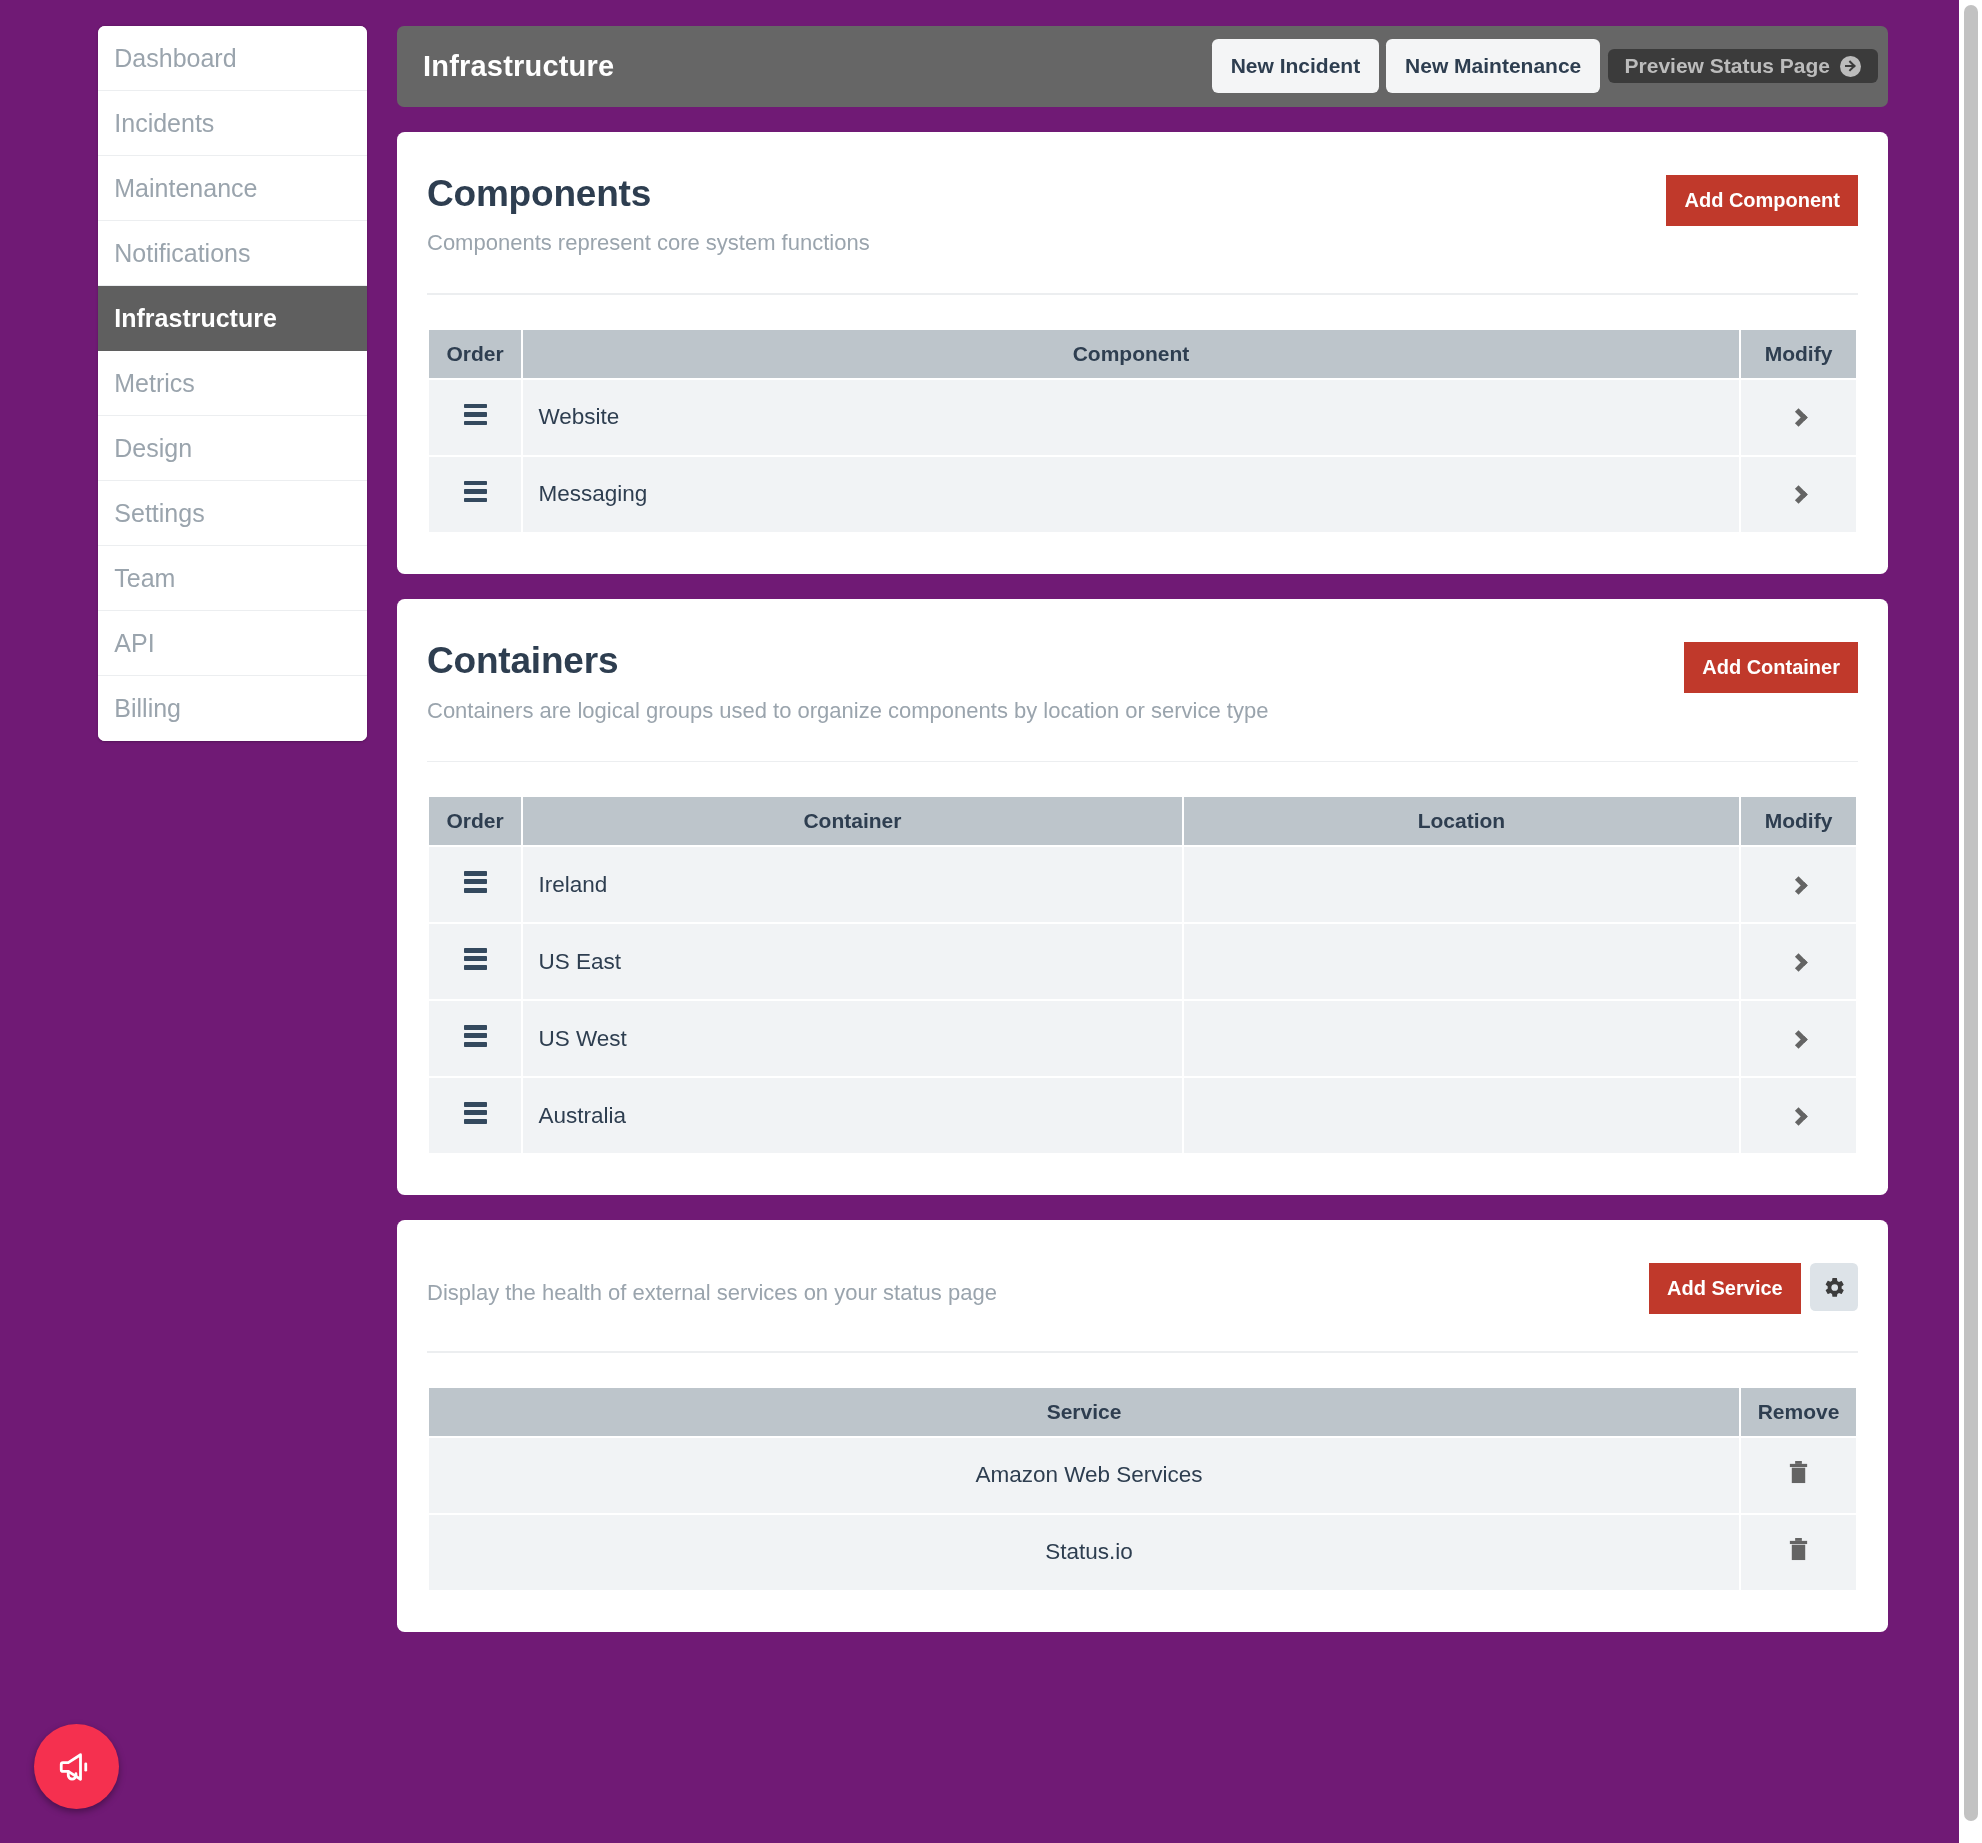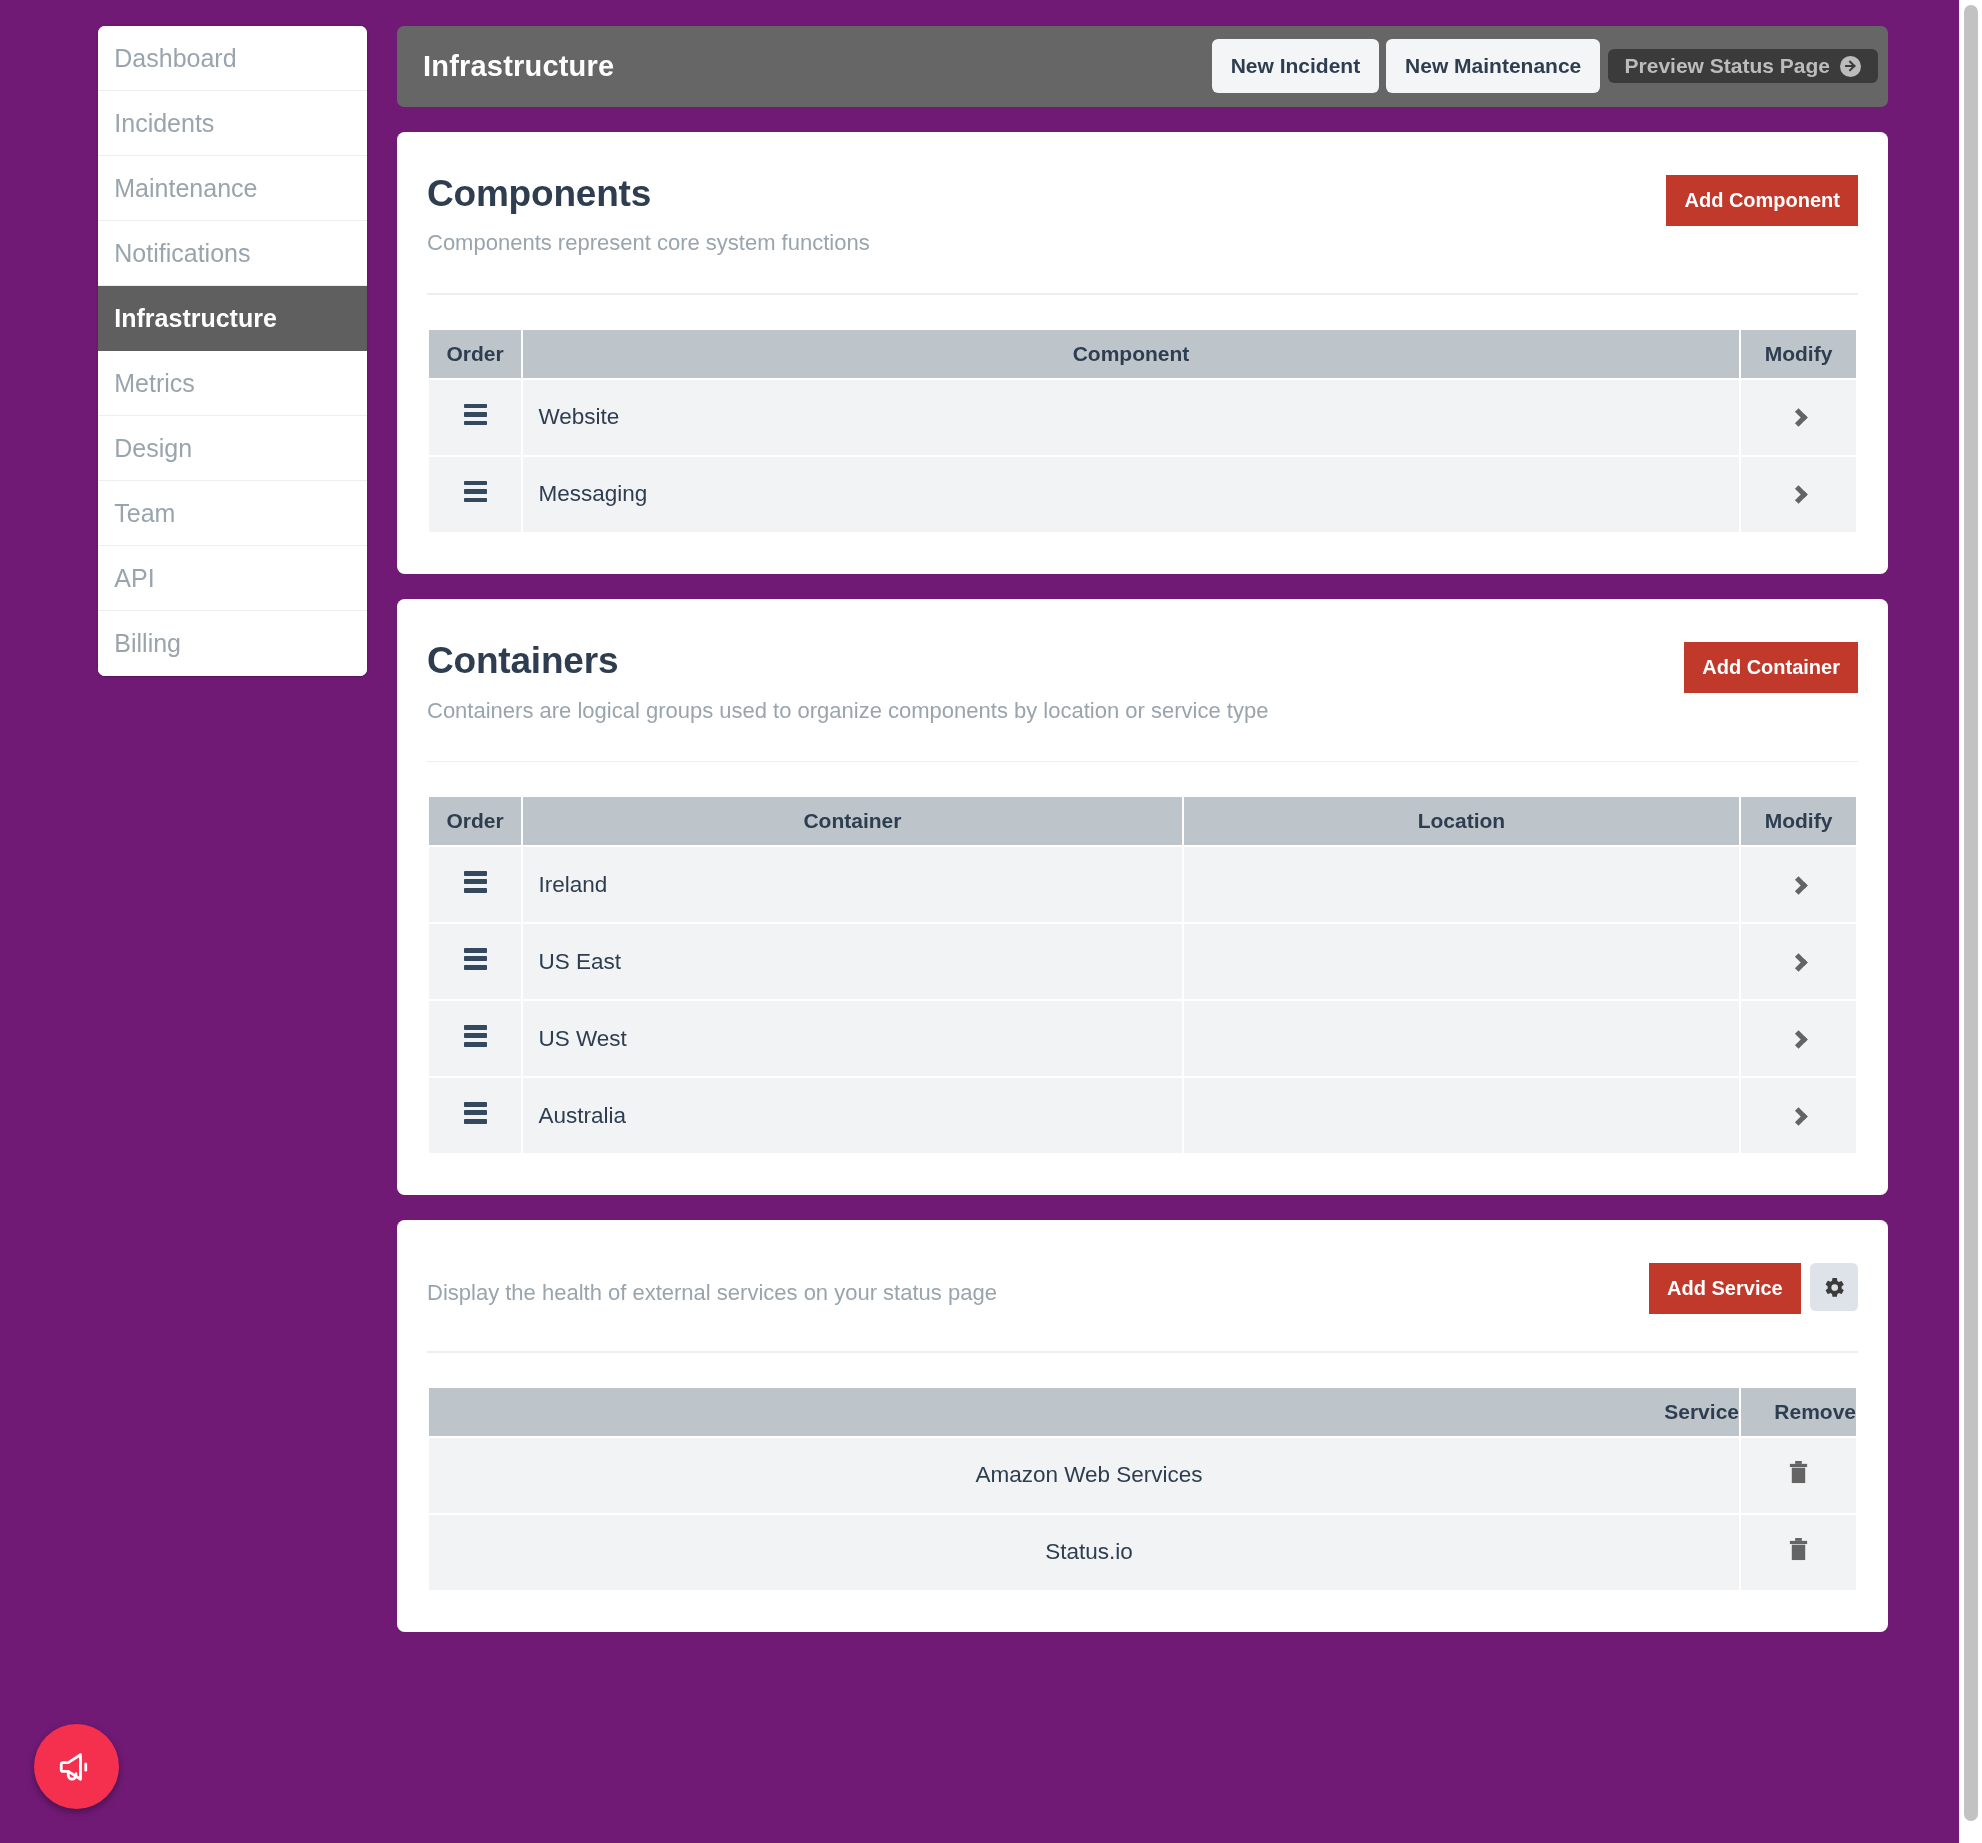--- a/index.html
+++ b/index.html
@@ -235,21 +235,21 @@
 
   .trash {
     display: inline-block;
     cursor: pointer;
   }
 
   
   table.et { width: 100%; border-collapse: separate; border-spacing: 2.3px; margin-top: 33px; }
   table.et th {
     background: #bdc5cb; color: #2e3e50; font-size: 21px; font-weight: bold;
-    height: 48px; text-align: right; vertical-align: middle; margin-left: 35px;
+    height: 48px; text-align: center; vertical-align: middle; margin-left: 35px;
   }
   table.et td {
     background: #f1f3f5; height: 75px; font-size: 22.5px; color: #2e3e50; vertical-align: middle;
   }
   td.s-name { padding-left: 10px; text-align: center; }
   th.s-rem, td.s-rem { width: 115px; text-align: center; }
 
   
   .fab {
     position: absolute;
@@ -288,20 +288,21 @@
 <div class="page">
 
   <nav class="sidebar" id="sidebar">
       <div class="nav-item"><span>Dashboard</span></div>
       <div class="nav-item"><span>Incidents</span></div>
       <div class="nav-item"><span>Maintenance</span></div>
       <div class="nav-item"><span>Notifications</span></div>
       <div class="nav-item active"><span>Infrastructure</span></div>
       <div class="nav-item"><span>Metrics</span></div>
       <div class="nav-item"><span>Design</span></div>
+      <div class="nav-item"><span>Settings</span></div>
       <div class="nav-item"><span>Team</span></div>
       <div class="nav-item"><span>API</span></div>
       <div class="nav-item"><span>Billing</span></div>
     </nav>
 
   <div class="main">
 
     <div class="header">
       <div class="header-title">Infrastructure</div>
       <div class="hdr-btns">

